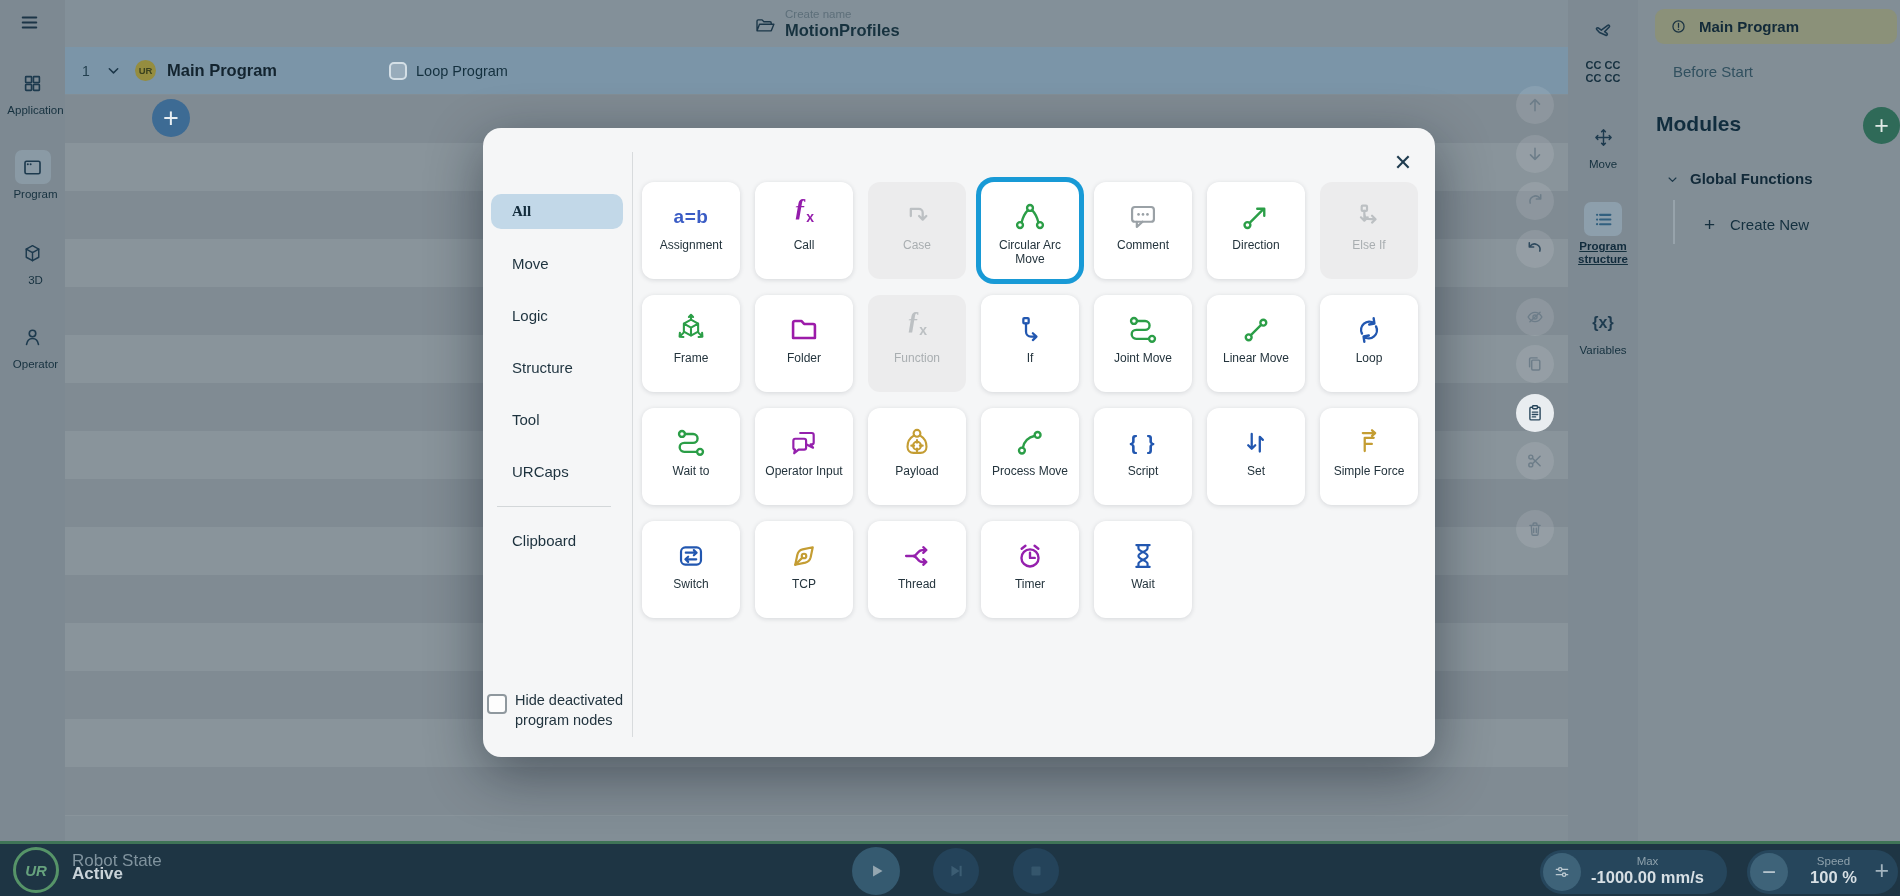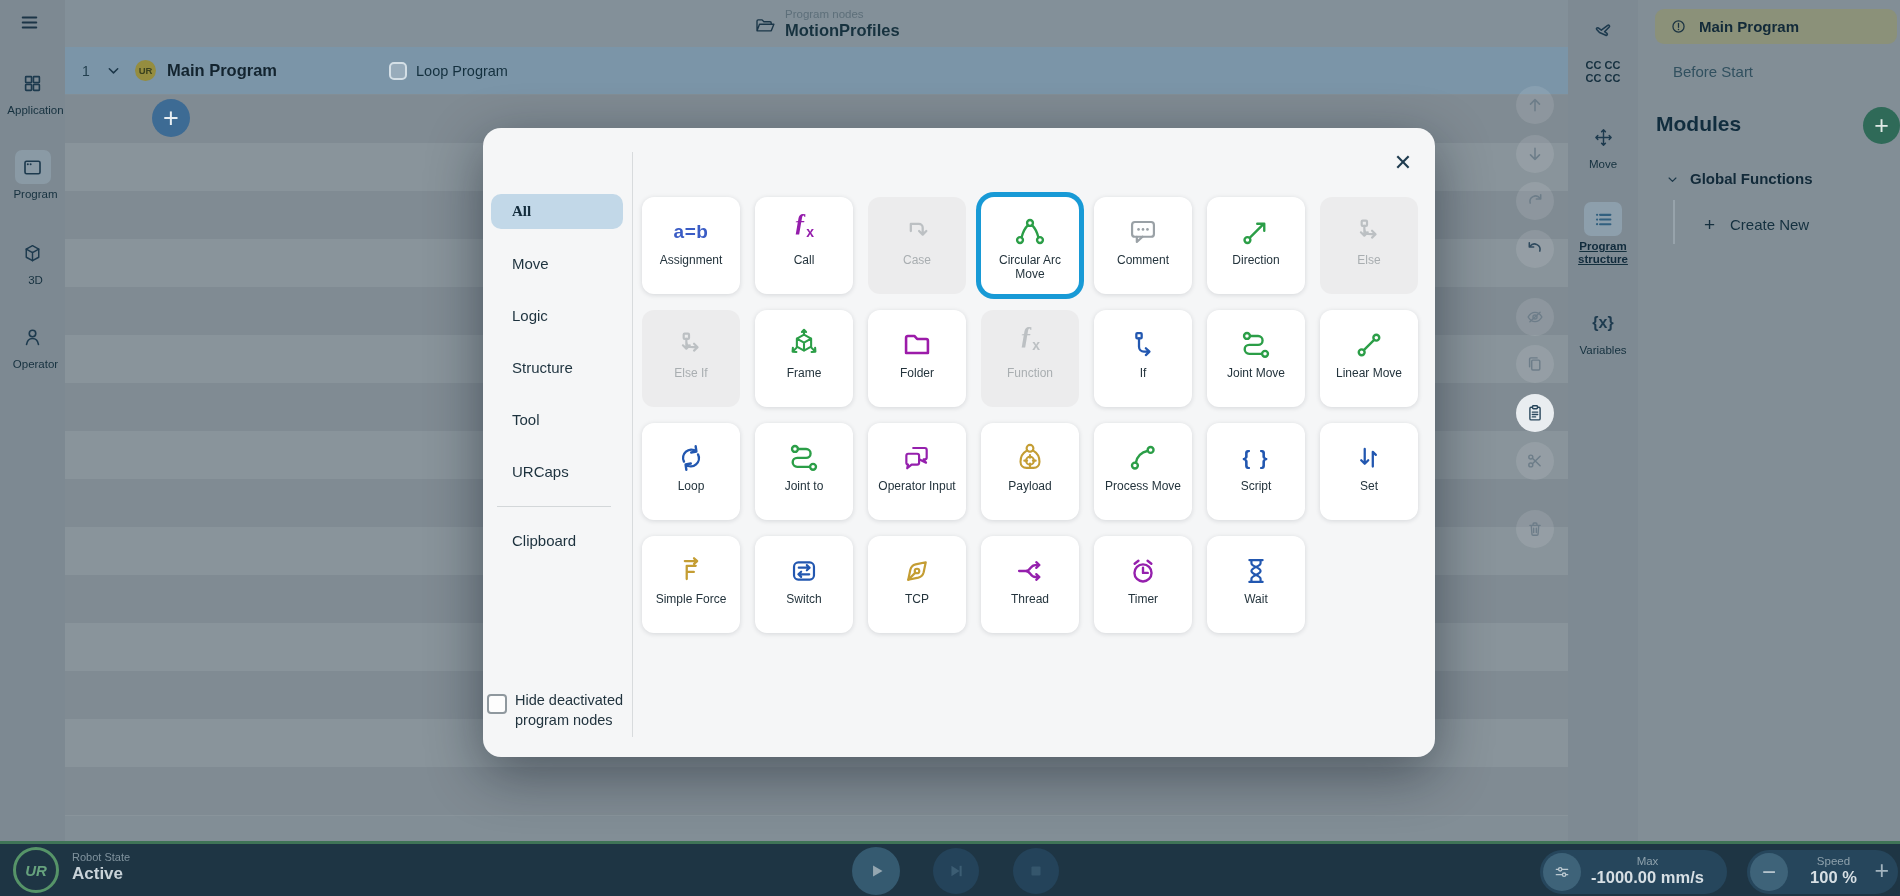--- a/index.html
+++ b/index.html
@@ -75,21 +75,21 @@
   .rp-gchev{position:absolute;left:26px;top:171px;width:17px;height:17px;color:#1c3849;}
   .rp-glabel{position:absolute;left:52px;top:170px;font-size:15px;font-weight:bold;color:#122a39;}
   .rp-vline{position:absolute;left:35px;top:200px;width:2px;height:44px;background:#97a3ab;}
   .rp-plus{position:absolute;left:66px;top:214px;font-size:19px;color:#15303f;font-weight:300;}
   .rp-create{position:absolute;left:92px;top:216px;font-size:15px;color:#14303f;}
 
   
   .bbar{position:absolute;left:0;top:841px;width:1900px;height:55px;background:#1e3544;border-top:3px solid #3f7457;}
   .ur-logo{position:absolute;left:13px;top:3px;width:46px;height:46px;border:3.5px solid #569468;border-radius:50%;
            color:#67a37e;font-weight:bold;font-style:italic;font-size:15px;display:flex;align-items:center;justify-content:center;}
-  .rs-label{position:absolute;left:72px;top:7px;font-size:11px;color:#80939e;}
+  .rs-label{position:absolute;left:72px;top:7px;font-size:17px;color:#80939e;}
   .rs-value{position:absolute;left:72px;top:20px;font-size:17px;font-weight:bold;color:#c9d3d9;}
   .pb{position:absolute;top:3px;border-radius:50%;display:flex;align-items:center;justify-content:center;}
   .pb svg{width:26px;height:26px;}
   .pb.play{left:852px;width:48px;height:48px;background:#355a70;color:#95a7b1;}
   .pb.skip{left:933px;top:4px;width:46px;height:46px;background:#24435a;color:#3c5d73;}
   .pb.stop{left:1013px;top:4px;width:46px;height:46px;background:#24435a;color:#35566c;}
   .pill{position:absolute;top:6px;height:44px;border-radius:22px;background:#26465c;}
   .pill.p1{left:1540px;width:187px;}
   .pill.p2{left:1747px;width:151px;}
   .pill .knob{position:absolute;left:3px;top:3px;width:38px;height:38px;border-radius:50%;
@@ -103,21 +103,21 @@
 
   
   .modal{position:absolute;left:483px;top:128px;width:952px;height:629px;border-radius:18px;
          background:#f5f6f7;box-shadow:0 16px 55px rgba(8,18,28,.45);}
   .m-close{position:absolute;left:905px;top:20px;width:30px;height:30px;color:#1d3a4e;font-size:22px;line-height:30px;text-align:center;}
   .m-vdiv{position:absolute;left:149px;top:24px;bottom:20px;width:1px;background:#d8dbdd;}
   .cats{position:absolute;left:8px;top:66px;width:132px;}
   .cat{height:35px;line-height:35px;padding-left:21px;margin-bottom:17px;font-size:15px;color:#1d323e;border-radius:10px;}
   .cat.sel{background:#c2d8e8;font-weight:bold;color:#132c3c;font-family:Liberation Serif, serif;}
   .cat-div{height:1px;background:#d3d7d9;margin:12px 12px 16px 6px;}
-  .grid{position:absolute;left:159px;top:69px;width:778px;display:grid;
+  .grid{position:absolute;left:159px;top:54px;width:778px;display:grid;
         grid-template-columns:repeat(7,98px);grid-auto-rows:97px;column-gap:15px;row-gap:16px;}
   .tile{background:#fff;border-radius:12px;box-shadow:0 1px 5px rgba(20,30,40,.14);
         display:flex;flex-direction:column;align-items:center;}
   .tile .t-ico{height:54px;display:flex;align-items:flex-end;justify-content:center;}
   .tile .t-ico svg{width:38px;height:38px;}
   .tile .t-lbl{margin-top:3px;font-size:12px;color:#24343d;text-align:center;line-height:13.5px;padding:0 8px;}
   .tile.disabled{background:#ececed;box-shadow:none;}
   .tile.disabled .t-lbl{color:#a9aeb1;}
   .tile.selected{box-shadow:0 0 0 5px #189ad6,0 1px 5px rgba(20,30,40,.14);border-radius:13px;}
   .ticon{font-weight:bold;line-height:38px;display:block;}
@@ -181,21 +181,21 @@
   </aside>
 
   <header class="topbar"></header>
   <div class="prog-title">
     <span class="f-ico">
         <svg viewBox="0 0 40 40" fill="none" stroke="currentColor" stroke-width="2.2" stroke-linecap="round" stroke-linejoin="round">
           <path d="M8 28.5V12.8a1.8 1.8 0 0 1 1.8-1.8h6.4l2.8 3H29a1.8 1.8 0 0 1 1.8 1.8V18 M8 28.5l4-10.5h23L30.8 28.5Z"></path>
         </svg>
       </span>
     <span class="txt">
-      <div class="pt-label">Program nodes</div>
+      <div class="pt-label">Create name</div>
       <div class="pt-value">MotionProfiles</div>
     </span>
   </div>
 
   <div class="prow">
     <span class="num">1</span>
     <span class="chev">
         <svg viewBox="0 0 40 40" fill="none" stroke="currentColor" stroke-width="2.8" stroke-linecap="round" stroke-linejoin="round">
           <path d="M12 16.5 20 24.5 28 16.5"></path>
         </svg>
@@ -458,29 +458,20 @@
           </span>
                <span class="t-lbl">Direction</span>
         </div>
         <div class="tile disabled">
           <span class="t-ico" style="color:#bcc0c3">
             <svg viewBox="0 0 40 40" fill="none" stroke="currentColor" stroke-width="2.3" stroke-linecap="round" stroke-linejoin="round">
               <rect x="12.3" y="8" width="5.6" height="5.6" rx="1"></rect>
               <path d="M15.1 13.6V23.5 M11.5 20.3 15.1 23.9 18.7 20.3 M15.1 16.5c0 4.4 3.4 5.8 7.6 5.8h3.6 M23.2 18.7 26.9 22.3 23.2 25.9"></path>
             </svg>
           </span>
-               <span class="t-lbl">Else</span>
-        </div>
-        <div class="tile disabled">
-          <span class="t-ico" style="color:#bcc0c3">
-            <svg viewBox="0 0 40 40" fill="none" stroke="currentColor" stroke-width="2.3" stroke-linecap="round" stroke-linejoin="round">
-              <rect x="12.3" y="8" width="5.6" height="5.6" rx="1"></rect>
-              <path d="M15.1 13.6V23.5 M11.5 20.3 15.1 23.9 18.7 20.3 M15.1 16.5c0 4.4 3.4 5.8 7.6 5.8h3.6 M23.2 18.7 26.9 22.3 23.2 25.9"></path>
-            </svg>
-          </span>
                <span class="t-lbl">Else If</span>
         </div>
         <div class="tile">
           <span class="t-ico" style="color:#2b9e47">
             <svg viewBox="0 0 40 40" fill="none" stroke="currentColor" stroke-width="2.2" stroke-linecap="round" stroke-linejoin="round">
               <path d="M20 9 27.5 13.2V21.8L20 26l-7.5-4.2V13.2Z M12.5 13.2 20 17.5l7.5-4.3 M20 17.5V26"></path>
               <path d="M20 9V4.5 M17.8 6.2 20 4l2.2 2.2 M12.5 22.5l-4 4 M8.3 23 8 27l4 .3 M27.5 22.5l4 4 M31.7 23l.3 4-4 .3"></path>
             </svg>
           </span>
                <span class="t-lbl">Frame</span>
@@ -537,21 +528,21 @@
                <span class="t-lbl">Loop</span>
         </div>
         <div class="tile">
           <span class="t-ico" style="color:#2b9e47">
             <svg viewBox="0 0 40 40" fill="none" stroke="currentColor" stroke-width="2.5" stroke-linecap="round" stroke-linejoin="round">
               <circle cx="10.5" cy="10.5" r="3.1"></circle>
               <path d="M13.8 10.5H22.2a4.7 4.7 0 0 1 0 9.4H12.8a4.7 4.7 0 0 0 0 9.4H26.2"></path>
               <circle cx="29.5" cy="29.3" r="3.1"></circle>
             </svg>
           </span>
-               <span class="t-lbl">Joint to</span>
+               <span class="t-lbl">Wait to</span>
         </div>
         <div class="tile">
           <span class="t-ico" style="color:#9520ad">
             <svg viewBox="0 0 40 40" fill="none" stroke="currentColor" stroke-width="2.3" stroke-linecap="round" stroke-linejoin="round">
               <path d="M16 9.5H28.2a2 2 0 0 1 2 2v8a2 2 0 0 1-2 2h-1.2l2.5 3.5-6.8-3.5H16"></path>
               <path fill="#ffffff" d="M10.8 15.5h9.4a2 2 0 0 1 2 2v7.4a2 2 0 0 1-2 2h-5.9l-4.6 3.9.9-3.9a2 2 0 0 1-1.8-2V17.5a2 2 0 0 1 2-2Z"></path>
             </svg>
           </span>
                <span class="t-lbl">Operator Input</span>
         </div>

